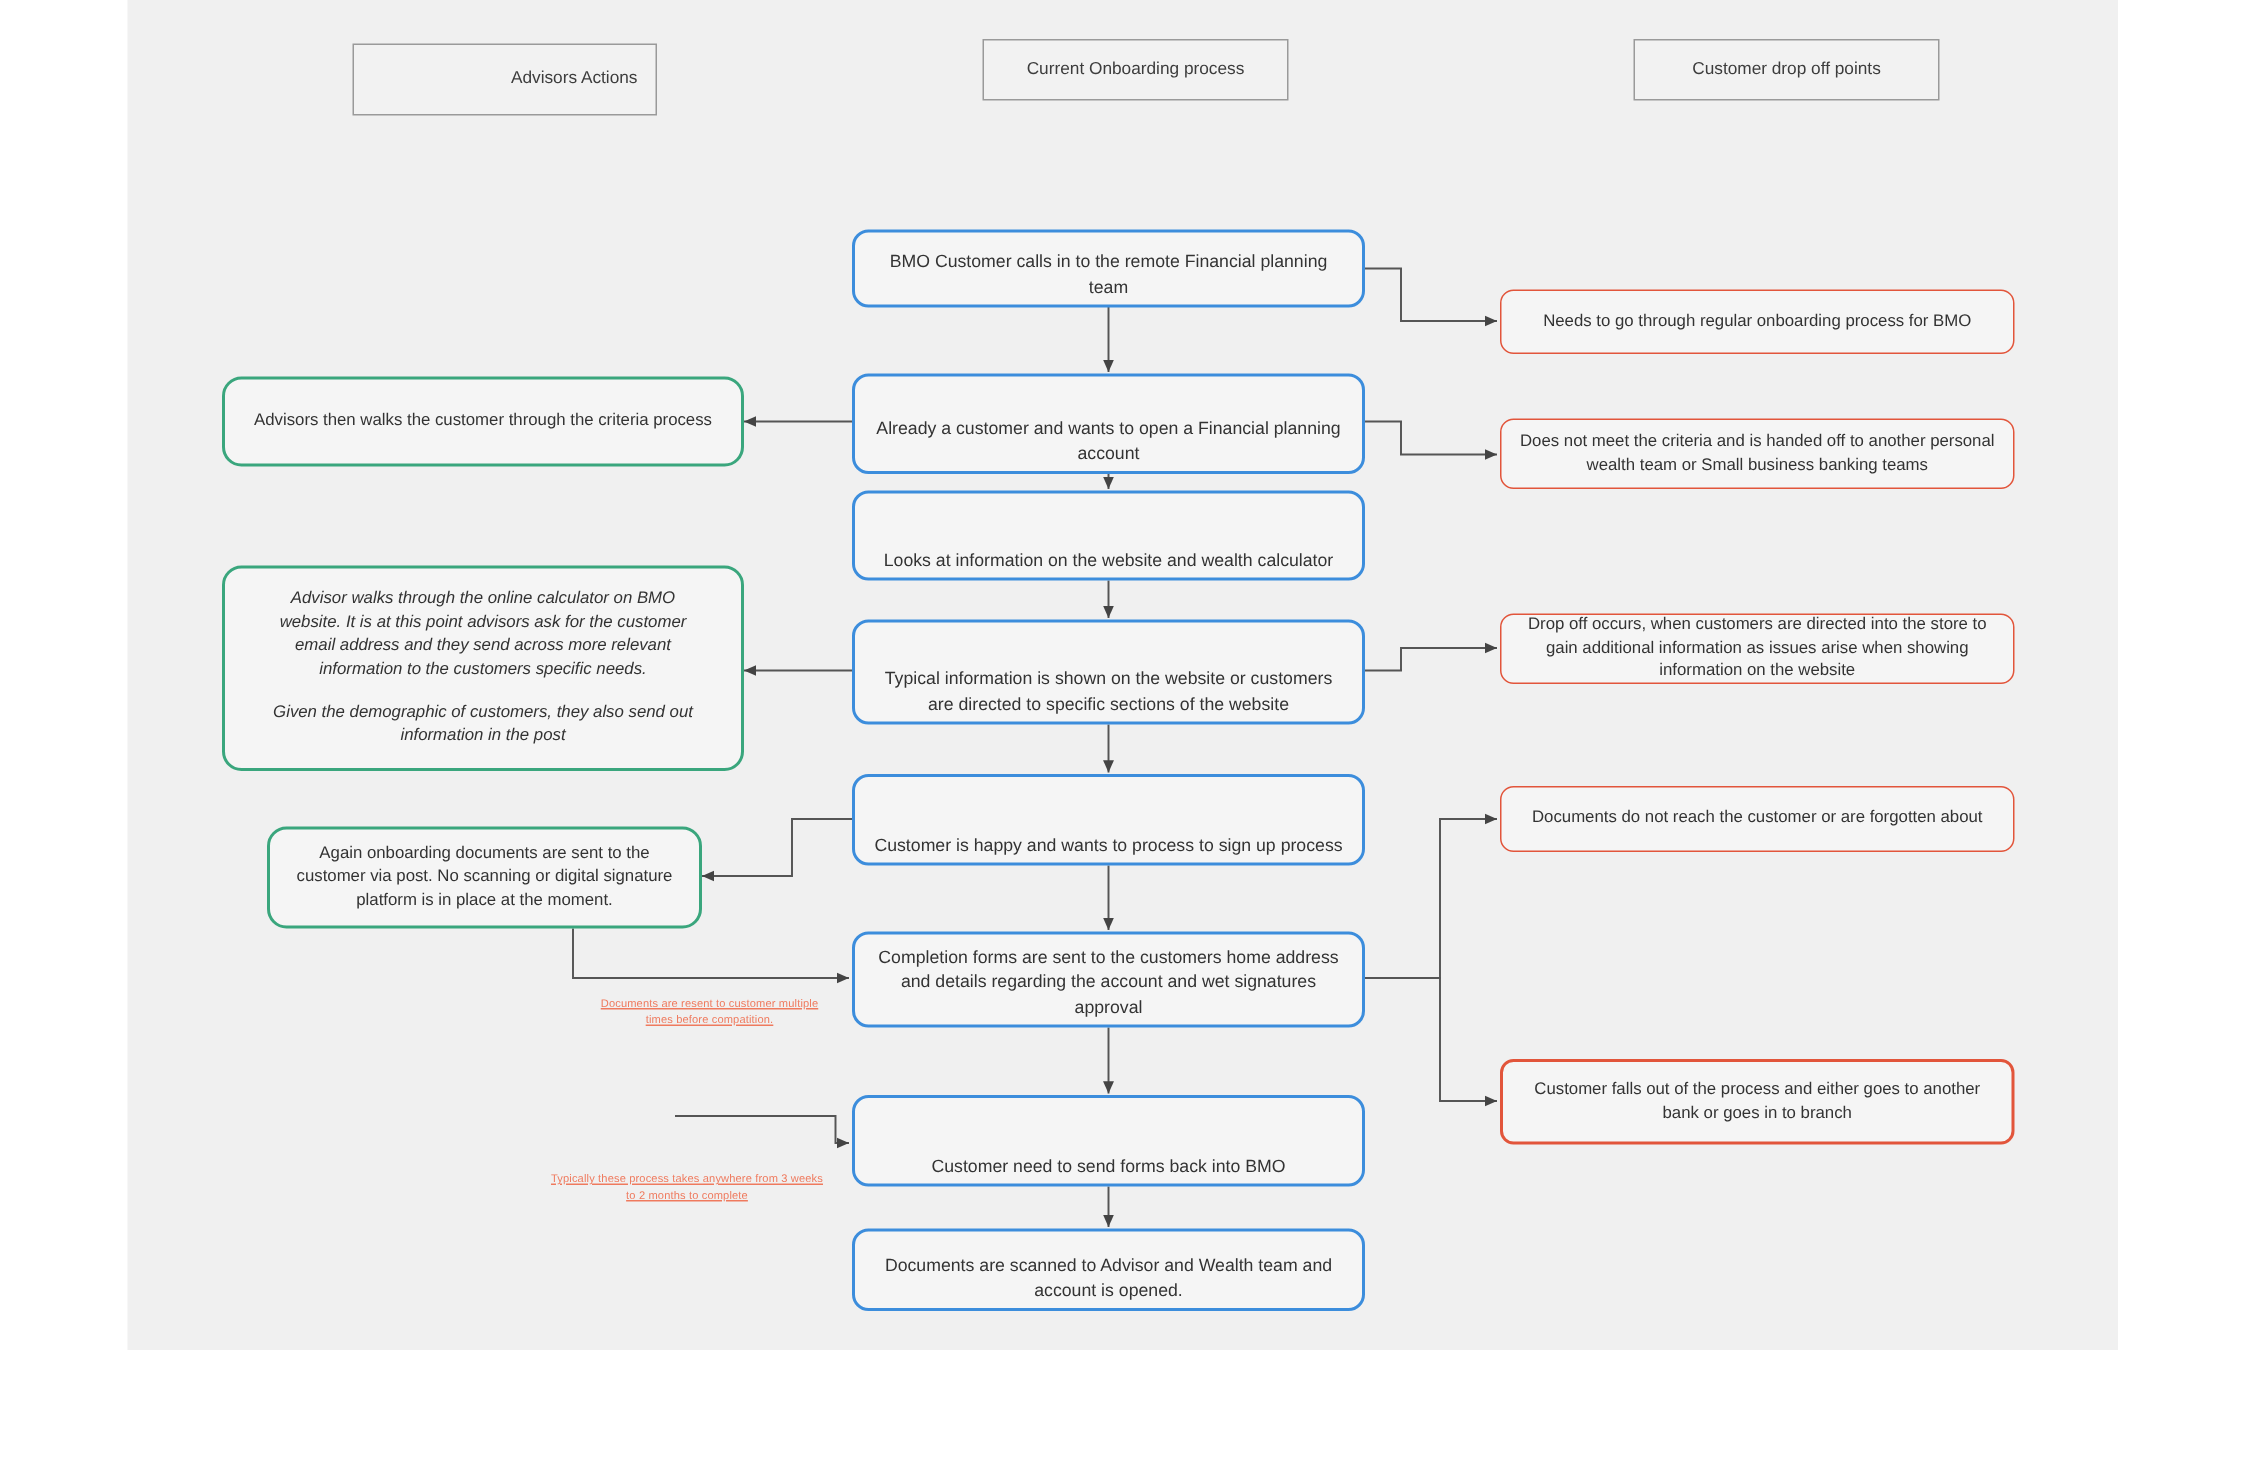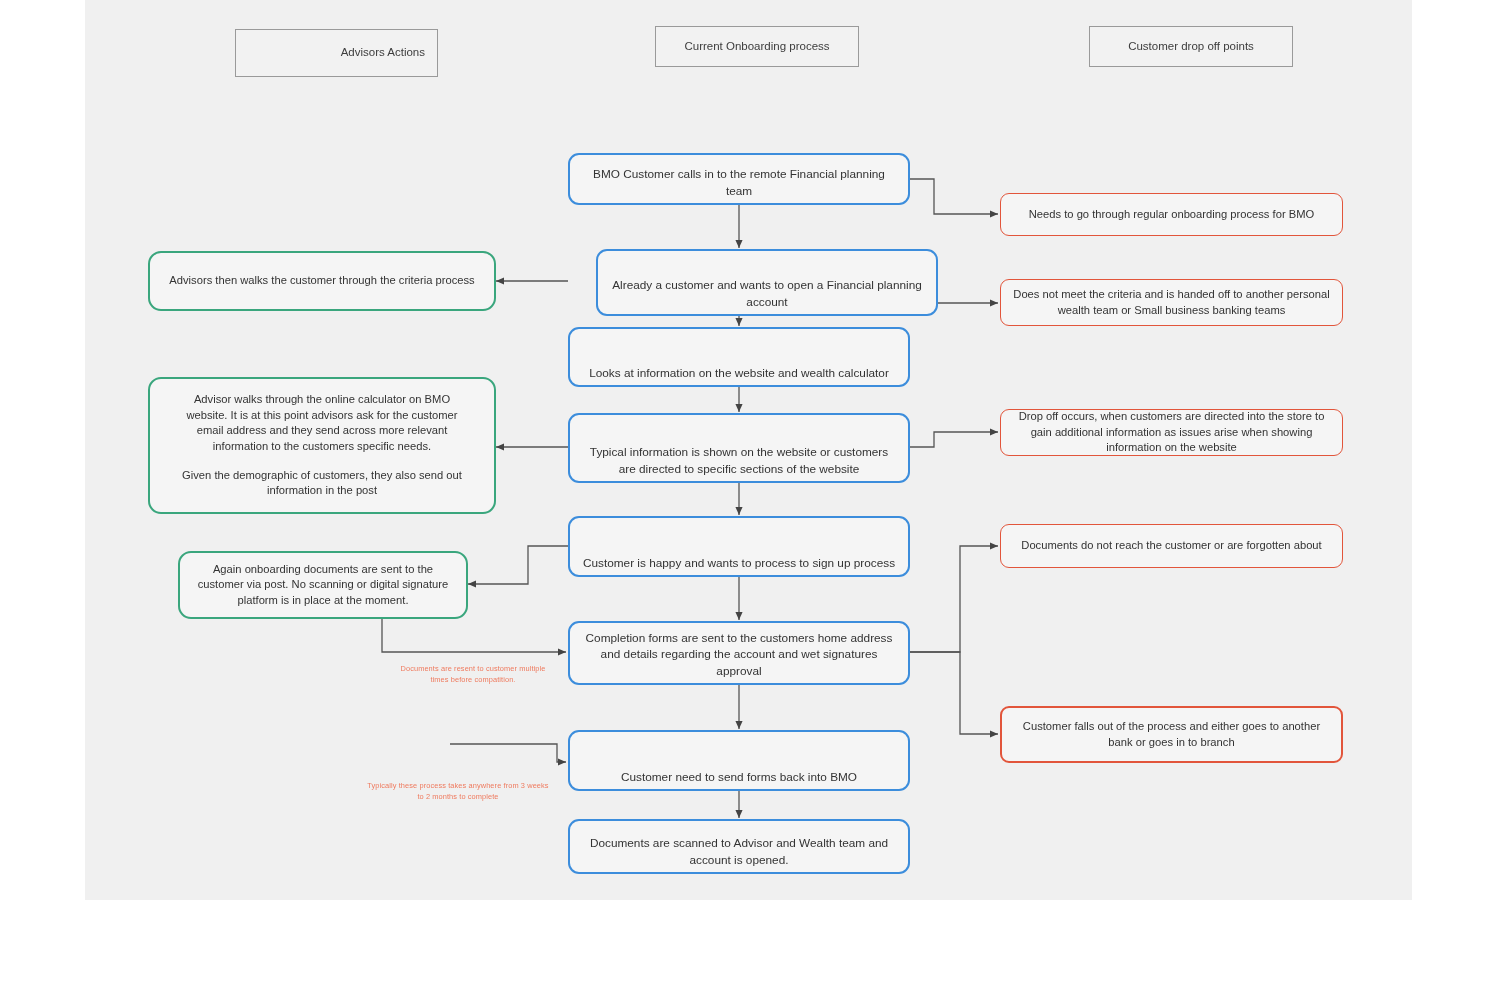--- a/index.html
+++ b/index.html
@@ -66,31 +66,33 @@
   }
   .red.thick {
     border-width: 2.6px;
   }
   .node .inner {
     padding: 4px 12px;
     width: 100%;
   }
   .node .inner p {
     margin: 12px;
+    font-style: italic;
   }
   .node .inner p + p {
     margin-top: 14px;
   }
   .annot {
     position: absolute;
     color: #ef7a5e;
     font-size: 7.4px;
     line-height: 1.45;
     text-align: center;
     letter-spacing: 0.1px;
+    text-decoration: underline;
   }
 </style>
 </head>
 <body>
 
 <div id="canvas">
 
   <div class="board"></div>
 
   <svg class="wires" viewBox="0 0 1512 982">
@@ -134,21 +136,21 @@
   </div>
 
   <div class="node hdr" style="left:1089px; top:26px; width:204px; height:41px;">
     <span class="inner">Customer drop off points</span>
   </div>
 
   <div class="node blue" style="left:568px; top:153px; width:342px; height:52px;">
     <span class="inner">BMO Customer calls in to the remote Financial planning team</span>
   </div>
 
-  <div class="node blue" style="left:568px; top:249px; width:342px; height:67px;margin-left:28px;">
+  <div class="node blue" style="left:568px; top:249px; width:342px; height:67px;">
     <span class="inner">Already a customer and wants to open a Financial planning account</span>
   </div>
 
   <div class="node blue" style="left:568px; top:327px; width:342px; height:60px;">
     <span class="inner">Looks at information on the website and wealth calculator</span>
   </div>
 
   <div class="node blue" style="left:568px; top:413px; width:342px; height:70px;">
     <span class="inner">Typical information is shown on the website or customers are directed to specific sections of the website</span>
   </div>

